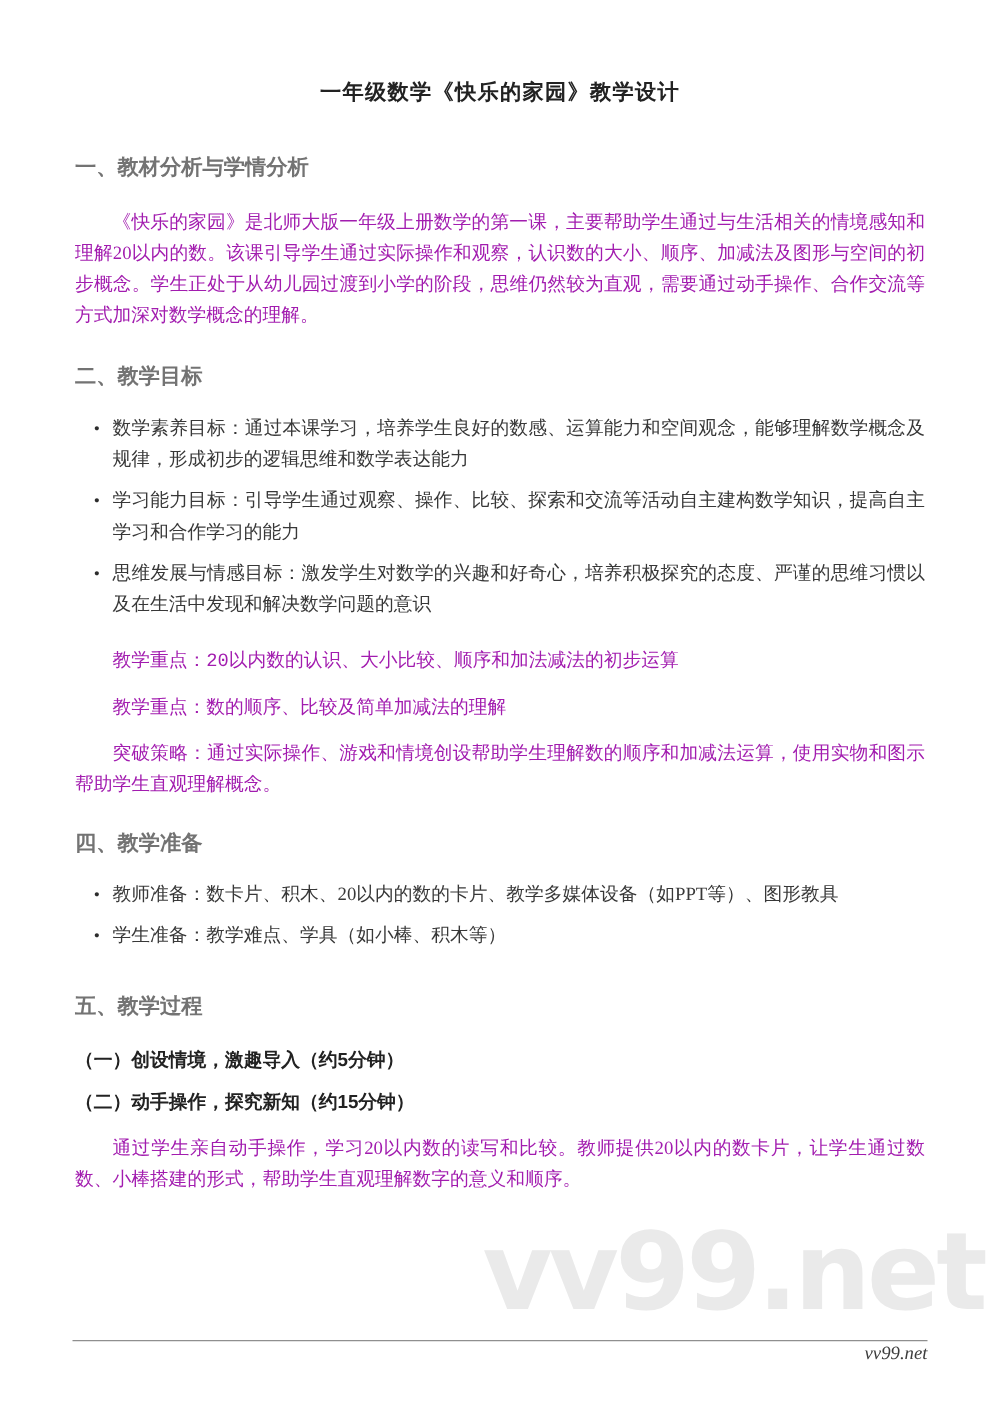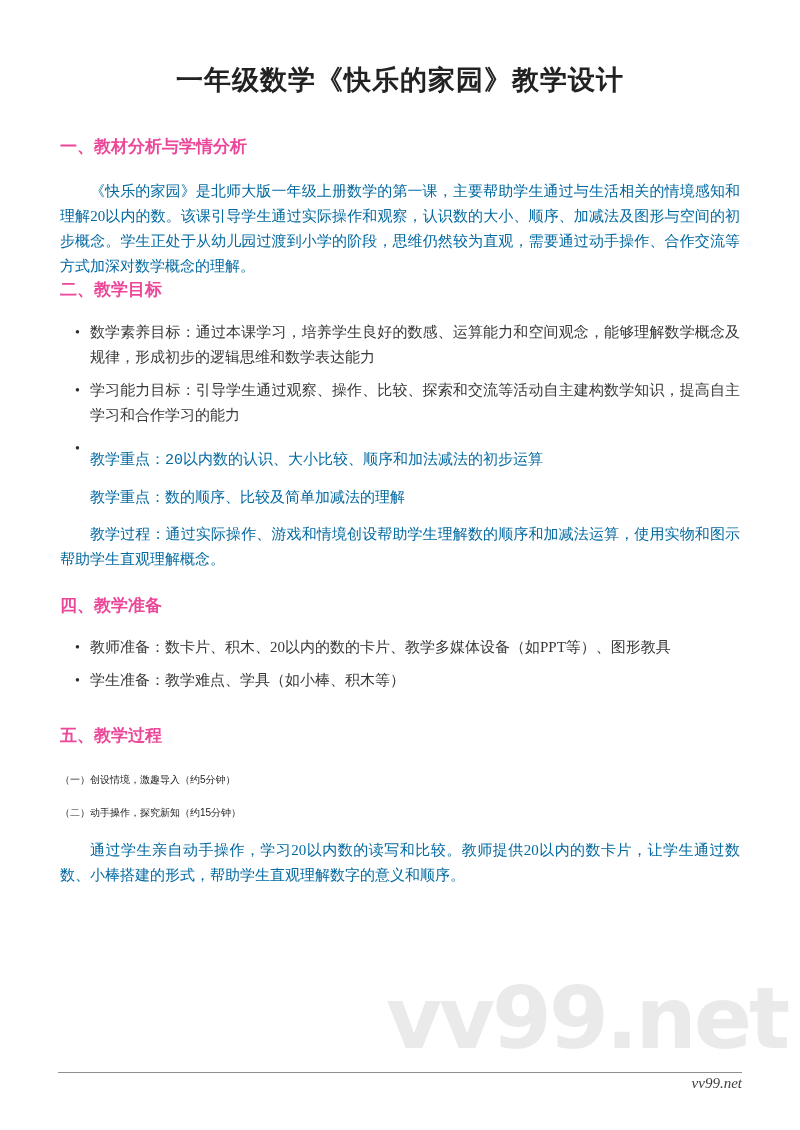--- a/index.html
+++ b/index.html
@@ -29,43 +29,43 @@
     position: relative;
     z-index: 1;
     padding: 0 60px;
   }
   .title {
     margin: 0;
     padding-top: 62px;
     text-align: center;
     font-family: "Liberation Sans", "DejaVu Sans", sans-serif;
     font-weight: bold;
-    font-size: 27px;
+    font-size: 17px;
     letter-spacing: 1px;
     color: #222222;
   }
   .sec-heading {
     margin: 0;
     font-family: "Liberation Sans", "DejaVu Sans", sans-serif;
     font-weight: bold;
     font-size: 17px;
     line-height: 21px;
-    color: #ec4899;
+    color: #737373;
   }
   .mt-h1 { margin-top: 38px; }
-  .mt-h2 { }
+  .mt-h2 { margin-top: 24px; }
   .mt-h3 { margin-top: 32px; }
   .mt-h4 { margin-top: 23px; }
   .mt-h5 { margin-top: 32px; }
   .para {
     margin: 0;
     font-size: 15px;
     line-height: 25px;
     text-align: justify;
-    color: #0369a1;
+    color: #a21caf;
   }
   .indent { text-indent: 2em; }
   .p-after-h1 { margin-top: 22px; }
   .p-key { margin-top: 20px; font-family: Liberation Mono, monospace; }
   .p-tight { margin-top: 12px; }
   .bullets {
     list-style: none;
     margin: 20px 0 0 0;
     padding: 0 0 0 30px;
   }
@@ -82,22 +82,22 @@
   .dot {
     position: absolute;
     left: -15px;
     top: 0;
     font-size: 14px;
     color: #2c2c2c;
   }
   .subheading {
     margin: 0;
     font-family: "Liberation Sans", "DejaVu Sans", sans-serif;
-    font-weight: normal;
-    font-size: 10px;
+    font-weight: bold;
+    font-size: 15px;
     line-height: 19px;
     color: #222222;
   }
   .sh-1 { margin-top: 24px; }
   .sh-2 { margin-top: 14px; }
   .p-sub { margin-top: 16px; }
   .footer {
     position: absolute;
     z-index: 1;
     left: 58px;
@@ -136,28 +136,29 @@
         <li>
           <span class="dot">•</span>
           <span>数学素养目标：通过本课学习，培养学生良好的数感、运算能力和空间观念，能够理解数学概念及规律，形成初步的逻辑思维和数学表达能力</span>
         </li>
         <li>
           <span class="dot">•</span>
           <span>学习能力目标：引导学生通过观察、操作、比较、探索和交流等活动自主建构数学知识，提高自主学习和合作学习的能力</span>
         </li>
         <li>
           <span class="dot">•</span>
+          <span>思维发展与情感目标：激发学生对数学的兴趣和好奇心，培养积极探究的态度、严谨的思维习惯以及在生活中发现和解决数学问题的意识</span>
         </li>
       </ul>
     </section>
 
     <section>
       <p class="para indent p-key">教学重点：20以内数的认识、大小比较、顺序和加法减法的初步运算</p>
       <p class="para indent p-tight">教学重点：数的顺序、比较及简单加减法的理解</p>
-      <p class="para indent p-tight">教学过程：通过实际操作、游戏和情境创设帮助学生理解数的顺序和加减法运算，使用实物和图示帮助学生直观理解概念。</p>
+      <p class="para indent p-tight">突破策略：通过实际操作、游戏和情境创设帮助学生理解数的顺序和加减法运算，使用实物和图示帮助学生直观理解概念。</p>
     </section>
 
     <section>
       <h2 class="sec-heading mt-h4">四、教学准备</h2>
       <ul class="bullets prep">
         <li>
           <span class="dot">•</span>
           <span>教师准备：数卡片、积木、20以内的数的卡片、教学多媒体设备（如PPT等）、图形教具</span>
         </li>
         <li>

